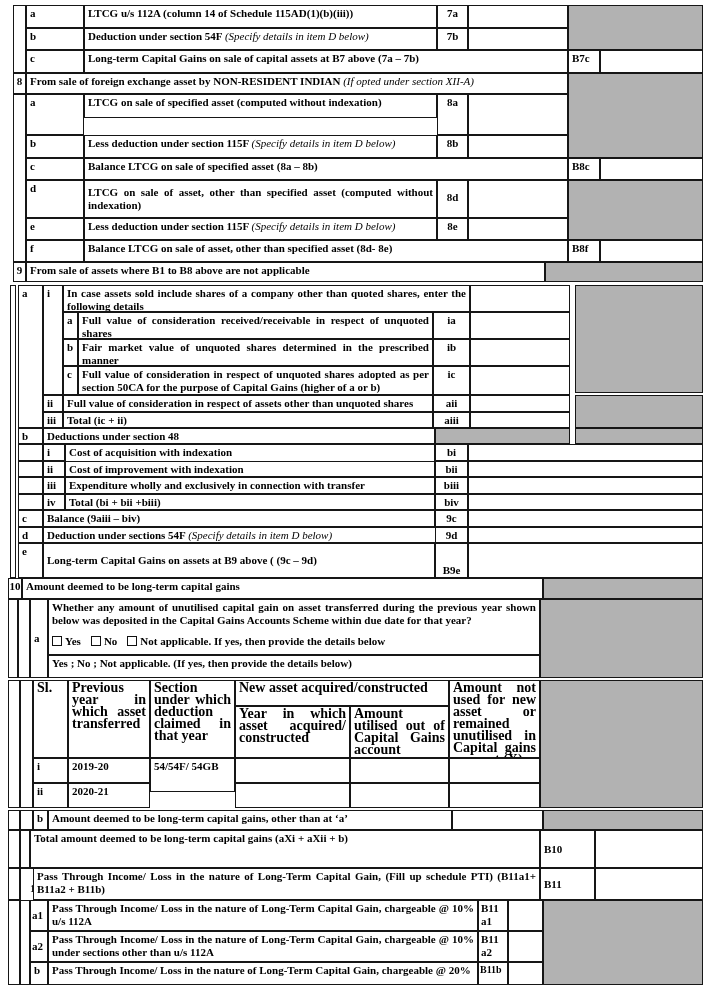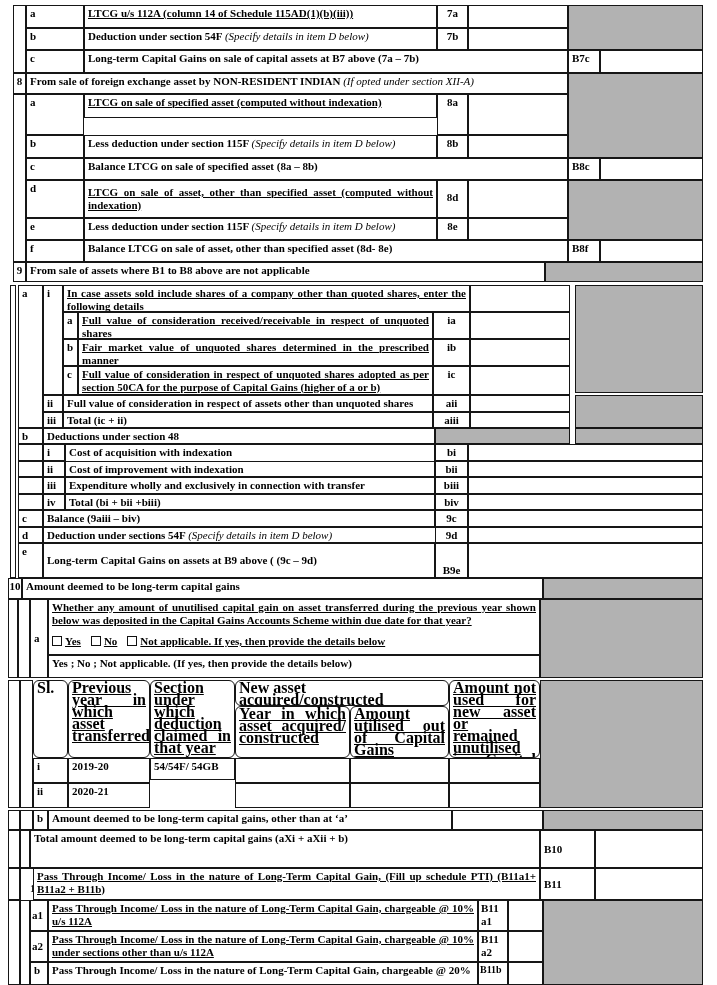--- a/index.html
+++ b/index.html
@@ -1,26 +1,26 @@
 <!DOCTYPE html>
 <html><head>
 <meta charset="utf-8">
 <style>
   html,body{margin:0;padding:0;background:#fff;}
   #page{position:relative;width:717px;height:985px;background:#fff;overflow:hidden;
         font-family:"Liberation Serif",serif;}
   .c{position:absolute;box-sizing:border-box;border:1px solid #161616;background:#fff;
      font:bold 11px/12.5px "Liberation Serif",serif;color:#000;padding:1px 3px;overflow:hidden;}
   .g{background:#b2b2b2;}
-  .j{text-align:justify;text-decoration:underline;}
+  .j{text-align:justify;}
   .ctr{text-align:center;padding:1px 1px;}
   .vbot{display:flex;align-items:flex-end;justify-content:center;}
   .vc{display:flex;align-items:center;}
   .note{font-style:italic;font-weight:normal;}
-  .small{font-size:16px;line-height:12px;border-radius:6px;}
+  .small{font-size:14px;line-height:12px;}
   .cb{display:inline-block;width:8px;height:8px;border:1.4px solid #111;background:#fff;
       margin:0 3px -1px 0;}
   .cbgap{margin-left:10px;}
 </style>
 </head>
 <body>
 
 <div id="page">
 
   <div class="c" style="left:13px;top:5px;width:13px;height:68px"></div>
@@ -179,21 +179,21 @@
   <div class="c small j" style="left:68px;top:680px;width:82px;height:78px">Previous year in which asset transferred</div>
   <div class="c small j" style="left:150px;top:680px;width:85px;height:78px">Section under which deduction claimed in that year</div>
   <div class="c small" style="left:235px;top:680px;width:214px;height:26px">New asset acquired/constructed</div>
   <div class="c small j" style="left:235px;top:706px;width:115px;height:52px">Year in which asset acquired/ constructed</div>
   <div class="c small j" style="left:350px;top:706px;width:99px;height:52px">Amount utilised out of Capital Gains account</div>
   <div class="c small j" style="left:449px;top:680px;width:91px;height:78px">Amount not used for new asset or remained unutilised in Capital gains account (X)</div>
   <div class="c g" style="left:540px;top:680px;width:163px;height:128px"></div>
 
   <div class="c" style="left:33px;top:758px;width:35px;height:25px">i</div>
   <div class="c" style="left:68px;top:758px;width:82px;height:25px">2019-20</div>
-  <div class="c" style="left:150px;top:758px;width:85px;height:22px">54/54F/ 54GB</div>
+  <div class="c" style="left:150px;top:758px;width:85px;height:34px">54/54F/ 54GB</div>
   <div class="c" style="left:235px;top:758px;width:115px;height:25px"></div>
   <div class="c" style="left:350px;top:758px;width:99px;height:25px"></div>
   <div class="c" style="left:449px;top:758px;width:91px;height:25px"></div>
 
   <div class="c" style="left:33px;top:783px;width:35px;height:25px">ii</div>
   <div class="c" style="left:68px;top:783px;width:82px;height:25px">2020-21</div>
   <div class="c" style="left:150px;top:816px;width:85px;height:21px">54B</div>
   <div class="c" style="left:235px;top:783px;width:115px;height:25px"></div>
   <div class="c" style="left:350px;top:783px;width:99px;height:25px"></div>
   <div class="c" style="left:449px;top:783px;width:91px;height:25px"></div>

